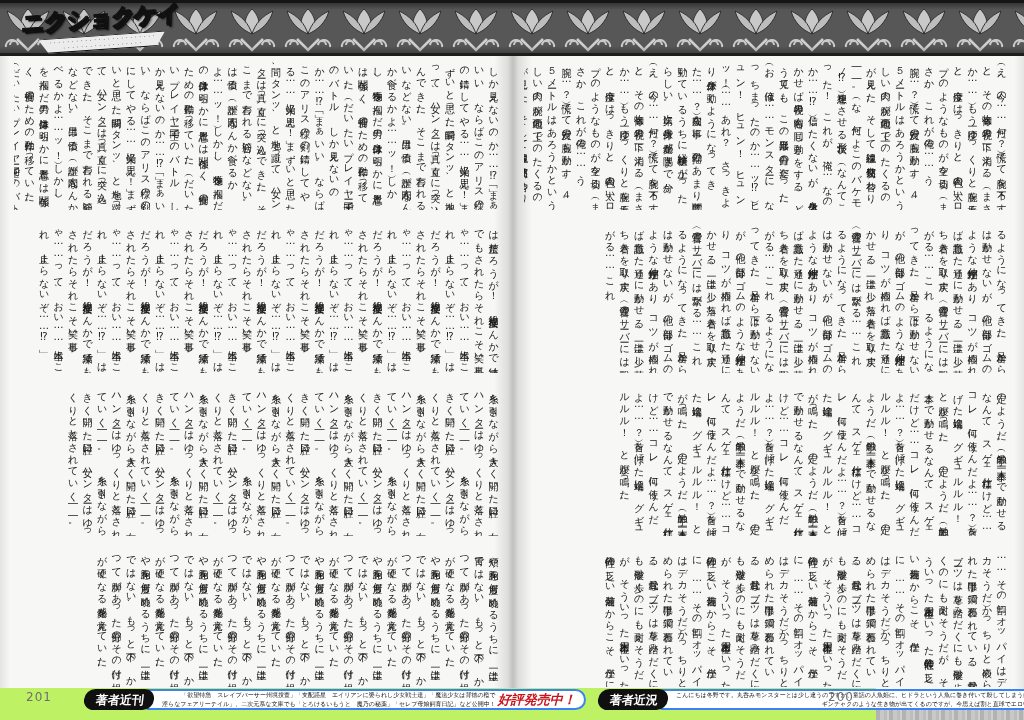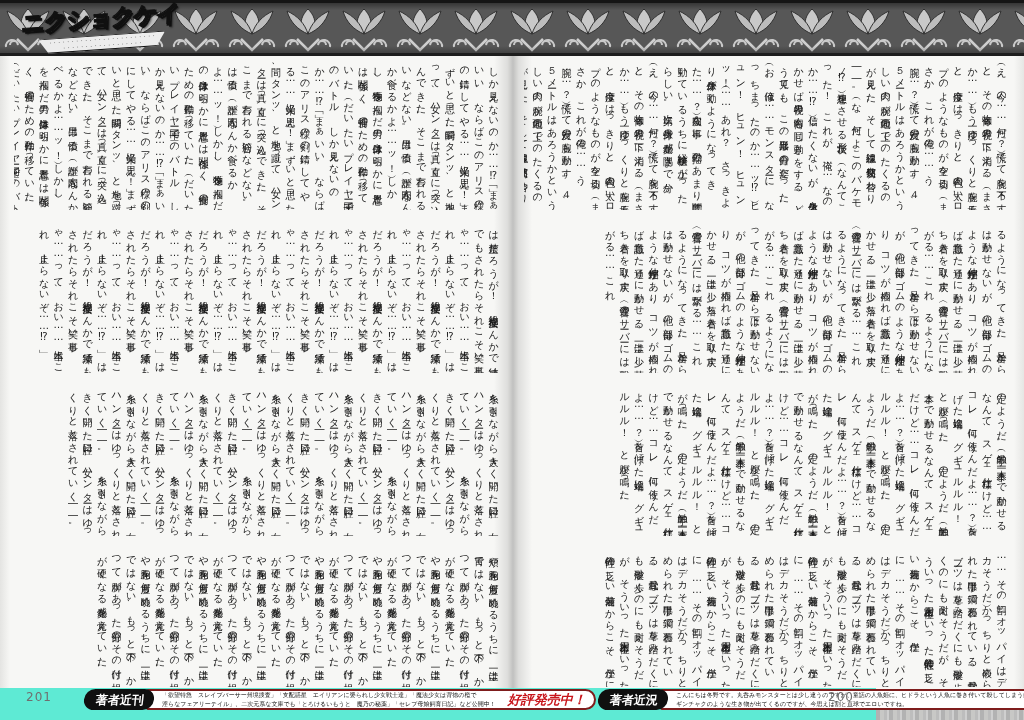--- a/index.html
+++ b/index.html
@@ -29,32 +29,32 @@
     background:linear-gradient(to left, #e6e6e4 0, #f7f7f5 10px);}
   .gutter{position:absolute;top:56px;left:494px;width:38px;height:634px;z-index:3;pointer-events:none;
     background:linear-gradient(to right, rgba(0,0,0,0) 0, rgba(0,0,0,.10) 35%, rgba(0,0,0,.22) 50%, rgba(0,0,0,.10) 65%, rgba(0,0,0,0) 100%);}
 
   .band{writing-mode:vertical-rl;text-orientation:upright;
     font-size:10px;line-height:1.45;letter-spacing:.8px;
     height:150px;width:100%;overflow:hidden;margin-bottom:13px;color:#191919;}
   .band.last{height:138px;margin-bottom:0;}
 
   
-  .footer{position:absolute;top:688px;left:0;width:876px;height:32px;background:#5eead4;z-index:4;}
+  .footer{position:absolute;top:688px;left:0;width:876px;height:32px;background:#bef264;z-index:4;text-align:right;}
   .pagenum{position:absolute;top:2px;font-size:12px;color:#6f6f6f;letter-spacing:1px;}
   .pagenum-left{left:26px;}
   .pagenum-right{right:22px;}
   .credit{position:absolute;top:1px;display:flex;align-items:stretch;height:21px;}
   .credit-left{left:84px;}
   .credit-right{left:598px;}
   .credit-pill{background:#101010;color:#fff;font-weight:bold;font-size:12px;
     padding:2px 10px 0 12px;border-radius:11px;display:flex;align-items:center;
     transform:skewX(-6deg);z-index:2;white-space:nowrap;}
-  .credit-box{background:#fff;border:2px solid #7f1d1d;border-radius:3px 11px 11px 3px;
-    margin-left:-8px;padding:1px 8px 1px 14px;display:flex;align-items:center;gap:12px;}
+  .credit-box{background:#fff;border:2px solid #3b82f6;border-radius:3px 11px 11px 3px;
+    margin-left:-8px;padding:1px 8px 1px 14px;display:flex;align-items:center;gap:2px;}
   .credit-lines{display:flex;flex-direction:column;justify-content:center;}
   .credit-lines div{font-size:6px;line-height:1.35;color:#111;white-space:nowrap;}
   .credit-highlight{font-size:13px;font-weight:bold;font-style:italic;color:#c8151b;white-space:nowrap;}
 
   
   .bottom-strip{position:absolute;left:0;top:704px;width:1024px;height:16px;border-top:1px solid #9a9a9a;
     background:repeating-linear-gradient(90deg,#bdbdbd 0 3px,#cfcfcf 3px 5px,#b2b2b2 5px 9px,#c8c8c6 9px 13px),
                linear-gradient(#c2c2c0,#b6b6b4);}
 </style>
 </head>

